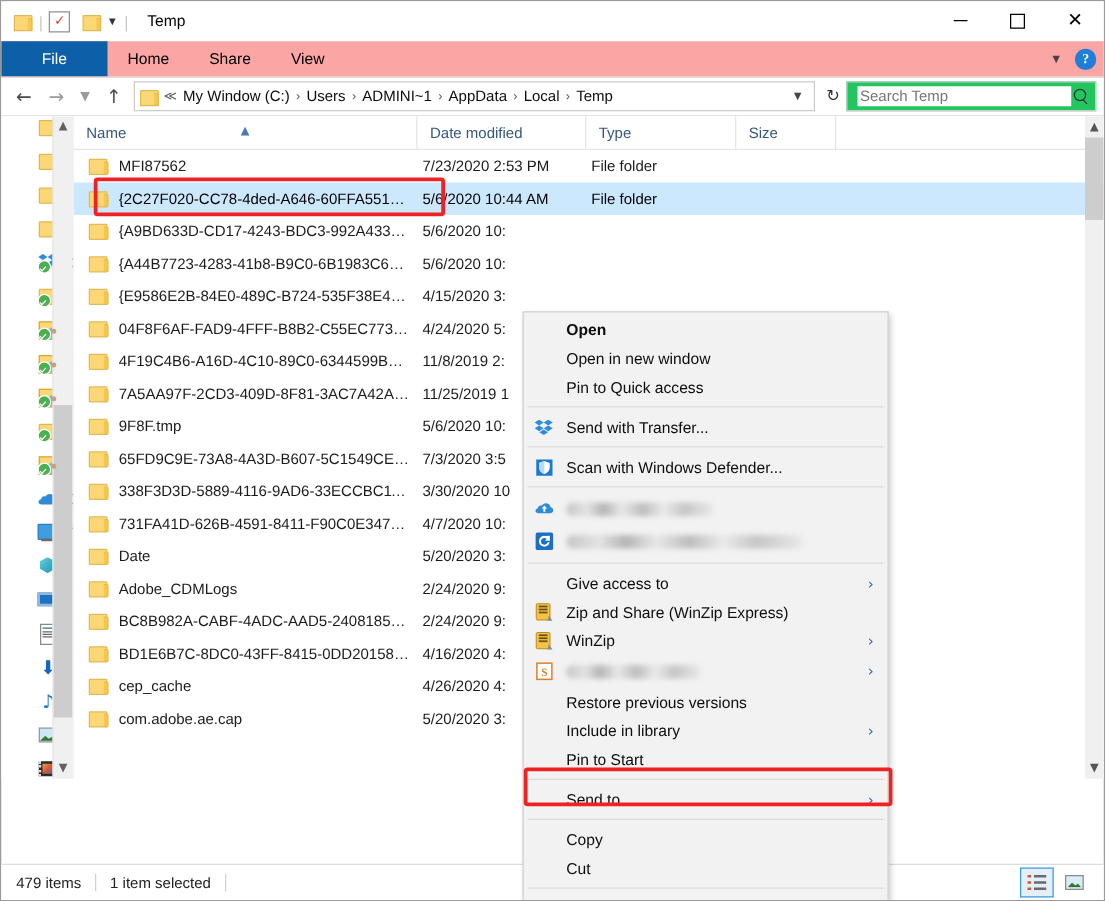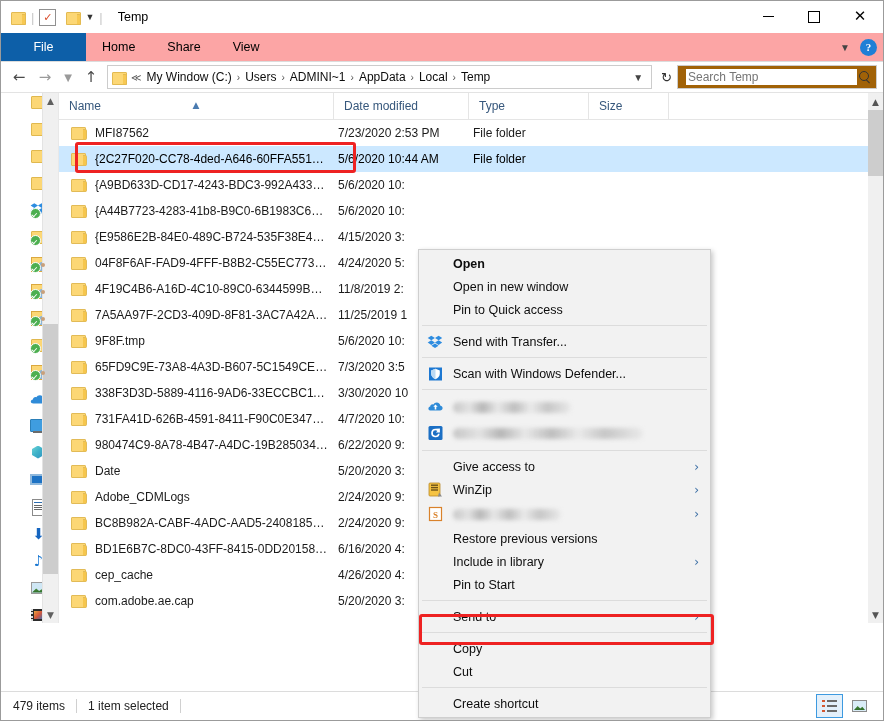--- a/index.html
+++ b/index.html
@@ -115,21 +115,21 @@
   .crumb {
     font-size: 12px; color: #0c0c0c; padding: 0 4px; white-space: nowrap;
   }
   .crumb-sep { color: #555; font-size: 10px; padding: 0 1px; }
   .addr-caret { font-size: 10px; color: #444; padding: 0 6px; }
   .refresh {
     font-size: 13px; color: #333; padding: 0 3px;
     font-family: "DejaVu Sans", sans-serif;
   }
   .searchbox {
-    width: 186px; height: 22px; border: 1px solid #cccccc; background: #a16207;
+    width: 186px; height: 22px; border: 1px solid #cccccc; background: #22c55e;
     display: flex; align-items: center; padding: 0 4px 0 8px;
   }
   .searchbox input {
     border: none; outline: none; flex: 1; font-size: 12px;
     font-family: "Liberation Sans", sans-serif; color: #222; min-width: 0;
   }
   .searchbox input::placeholder { color: #767676; }
   .search-ico {
     width: 13px; height: 13px; position: relative; flex: none; margin-left: 2px;
   }
@@ -719,27 +719,20 @@
           </div>
         <div class="row">
             <span class="row-ico"></span>
             <span class="cell c-name">731FA41D-626B-4591-8411-F90C0E3476E4</span>
             <span class="cell c-date">4/7/2020 10:</span>
             <span class="cell c-type"></span>
             <span class="cell c-size"></span>
           </div>
         <div class="row">
             <span class="row-ico"></span>
-            <span class="cell c-name">980474C9-8A78-4B47-A4DC-19B2850346B3</span>
-            <span class="cell c-date">6/22/2020 9:</span>
-            <span class="cell c-type"></span>
-            <span class="cell c-size"></span>
-          </div>
-        <div class="row">
-            <span class="row-ico"></span>
             <span class="cell c-name">Date</span>
             <span class="cell c-date">5/20/2020 3:</span>
             <span class="cell c-type"></span>
             <span class="cell c-size"></span>
           </div>
         <div class="row">
             <span class="row-ico"></span>
             <span class="cell c-name">Adobe_CDMLogs</span>
             <span class="cell c-date">2/24/2020 9:</span>
             <span class="cell c-type"></span>
@@ -748,21 +741,21 @@
         <div class="row">
             <span class="row-ico"></span>
             <span class="cell c-name">BC8B982A-CABF-4ADC-AAD5-240818521...</span>
             <span class="cell c-date">2/24/2020 9:</span>
             <span class="cell c-type"></span>
             <span class="cell c-size"></span>
           </div>
         <div class="row">
             <span class="row-ico"></span>
             <span class="cell c-name">BD1E6B7C-8DC0-43FF-8415-0DD20158A9...</span>
-            <span class="cell c-date">6/16/2020 4:</span>
+            <span class="cell c-date">4/16/2020 4:</span>
             <span class="cell c-type"></span>
             <span class="cell c-size"></span>
           </div>
         <div class="row">
             <span class="row-ico"></span>
             <span class="cell c-name">cep_cache</span>
             <span class="cell c-date">4/26/2020 4:</span>
             <span class="cell c-type"></span>
             <span class="cell c-size"></span>
           </div>
@@ -845,20 +838,32 @@
       <div class="mi">
         <span class="mi-ico mico-winzip">
           <svg width="17" height="17" viewBox="0 0 17 17">
               <rect x="2" y="1.5" width="11" height="13" rx="1" fill="#f5c343" stroke="#b8892a" stroke-width=".8"></rect>
               <rect x="4" y="3" width="7" height="1.4" fill="#6b5118"></rect>
               <rect x="4" y="5.4" width="7" height="1.4" fill="#6b5118"></rect>
               <rect x="4" y="7.8" width="7" height="1.4" fill="#6b5118"></rect>
               <path d="M12 11l3 4h-4z" fill="#8a8a8a"></path>
             </svg>
         </span>
+        <span>Zip and Share (WinZip Express)</span>
+      </div>
+      <div class="mi">
+        <span class="mi-ico mico-winzip">
+          <svg width="17" height="17" viewBox="0 0 17 17">
+              <rect x="2" y="1.5" width="11" height="13" rx="1" fill="#f5c343" stroke="#b8892a" stroke-width=".8"></rect>
+              <rect x="4" y="3" width="7" height="1.4" fill="#6b5118"></rect>
+              <rect x="4" y="5.4" width="7" height="1.4" fill="#6b5118"></rect>
+              <rect x="4" y="7.8" width="7" height="1.4" fill="#6b5118"></rect>
+              <path d="M12 11l3 4h-4z" fill="#8a8a8a"></path>
+            </svg>
+        </span>
         <span>WinZip</span>
         <span class="submark">›</span>
       </div>
       <div class="mi redacted">
         <span class="mi-ico mico-s">
           <svg width="17" height="17" viewBox="0 0 17 17">
               <rect x="2.5" y="2" width="12" height="13" fill="#fff" stroke="#d9822b" stroke-width="1.2"></rect>
               <text x="8.5" y="12" font-size="9" font-family="Liberation Serif, serif" font-weight="bold" fill="#d9822b" text-anchor="middle">S</text>
             </svg>
         </span>

